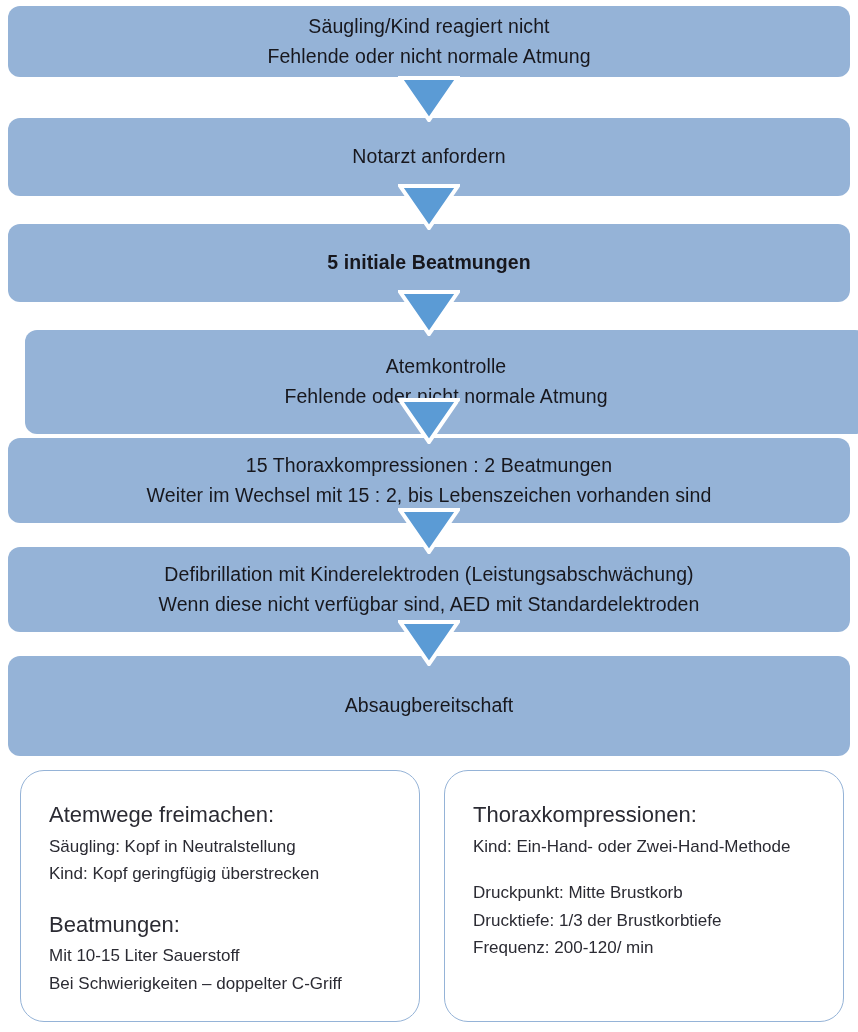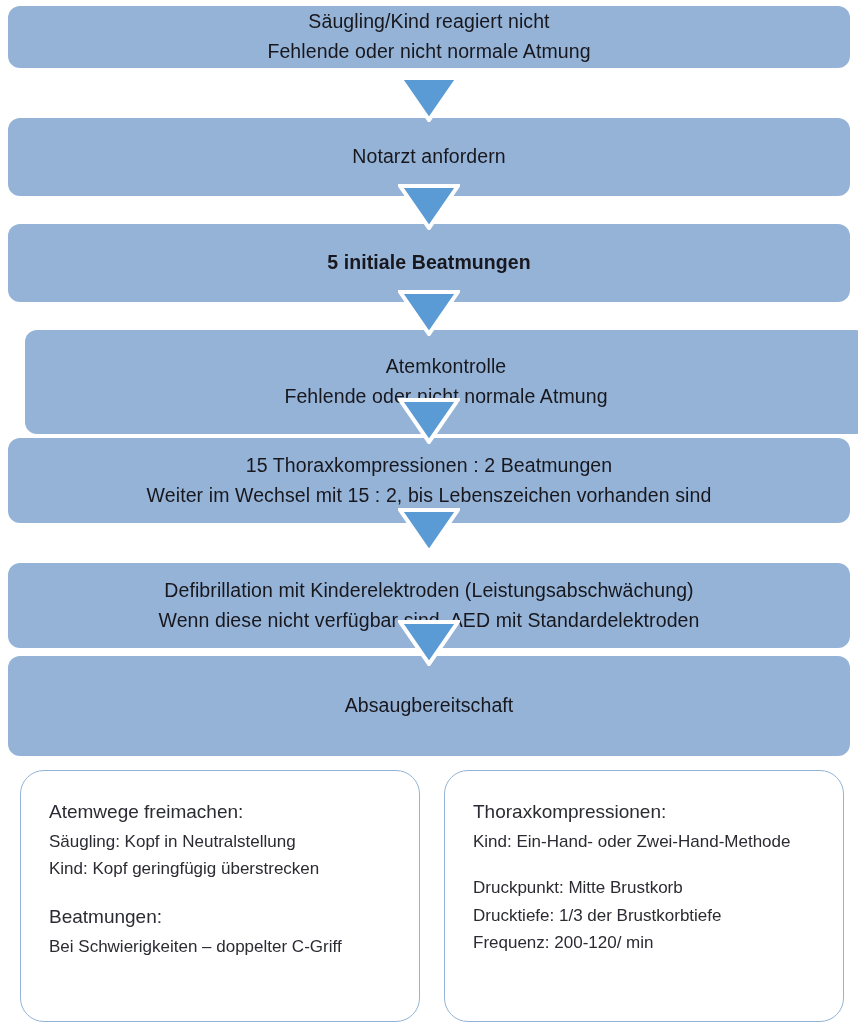--- a/index.html
+++ b/index.html
@@ -40,26 +40,26 @@
     display: block;
     text-align: center;
     line-height: 1.52;
     font-size: 19.5px;
     letter-spacing: 0.1px;
     white-space: nowrap;
     color: #17171d;
   }
 
   
-  .s1 { top: 6px;   height: 62px; }
+  .s1 { top: 6px;   height: 71px; }
   .s2 { top: 118px; height: 78px; }
   .s3 { top: 224px; height: 78px; font-weight: bold; }
   .s4 { top: 330px; height: 104px; margin-left: 17px; }
   .s5 { top: 438px; height: 85px; }
-  .s6 { top: 547px; height: 85px; margin-top: 16px; }
+  .s6 { top: 547px; height: 85px; }
   .s7 { top: 656px; height: 100px; }
 
   .arrow {
     position: absolute;
     left: 398px;
     width: 62px;
     height: 46px;
   }
   .a1 { top: 76px; }
   .a2 { top: 184px; }
@@ -73,21 +73,21 @@
     box-sizing: border-box;
     border: 1.6px solid #95B3D7;
     border-radius: 24px;
     background: #ffffff;
     padding: 26px 0 0 28px;
   }
   .note-left  { left: 20px;  top: 770px; width: 400px; height: 252px; }
   .note-right { left: 444px; top: 770px; width: 400px; height: 252px; }
 
   .note-heading {
-    font-size: 19px;
+    font-size: 22px;
     color: #2b2b33;
     line-height: 1.62;
     white-space: nowrap;
   }
   .note-line {
     font-size: 17px;
     color: #2b2b33;
     line-height: 1.62;
     white-space: nowrap;
   }
@@ -160,20 +160,21 @@
         <polygon points="2,2 60,2 31,44" fill="#5B9BD5" stroke="#FFFFFF" stroke-width="4"></polygon>
       </svg>
   </div>
 
   <div class="notecard note-left">
     <div class="note-heading">Atemwege freimachen:</div>
     <div class="note-line">Säugling: Kopf in Neutralstellung</div>
     <div class="note-line">Kind: Kopf geringfügig überstrecken</div>
     <div class="note-gap"></div>
     <div class="note-heading">Beatmungen:</div>
+    <div class="note-line">Mit 10-15 Liter Sauerstoff</div>
     <div class="note-line">Bei Schwierigkeiten – doppelter C-Griff</div>
   </div>
 
   <div class="notecard note-right">
     <div class="note-heading">Thoraxkompressionen:</div>
     <div class="note-line">Kind: Ein-Hand- oder Zwei-Hand-Methode</div>
     <div class="note-gap"></div>
     <div class="note-line">Druckpunkt: Mitte Brustkorb</div>
     <div class="note-line">Drucktiefe: 1/3 der Brustkorbtiefe</div>
     <div class="note-line">Frequenz: 200-120/ min</div>

